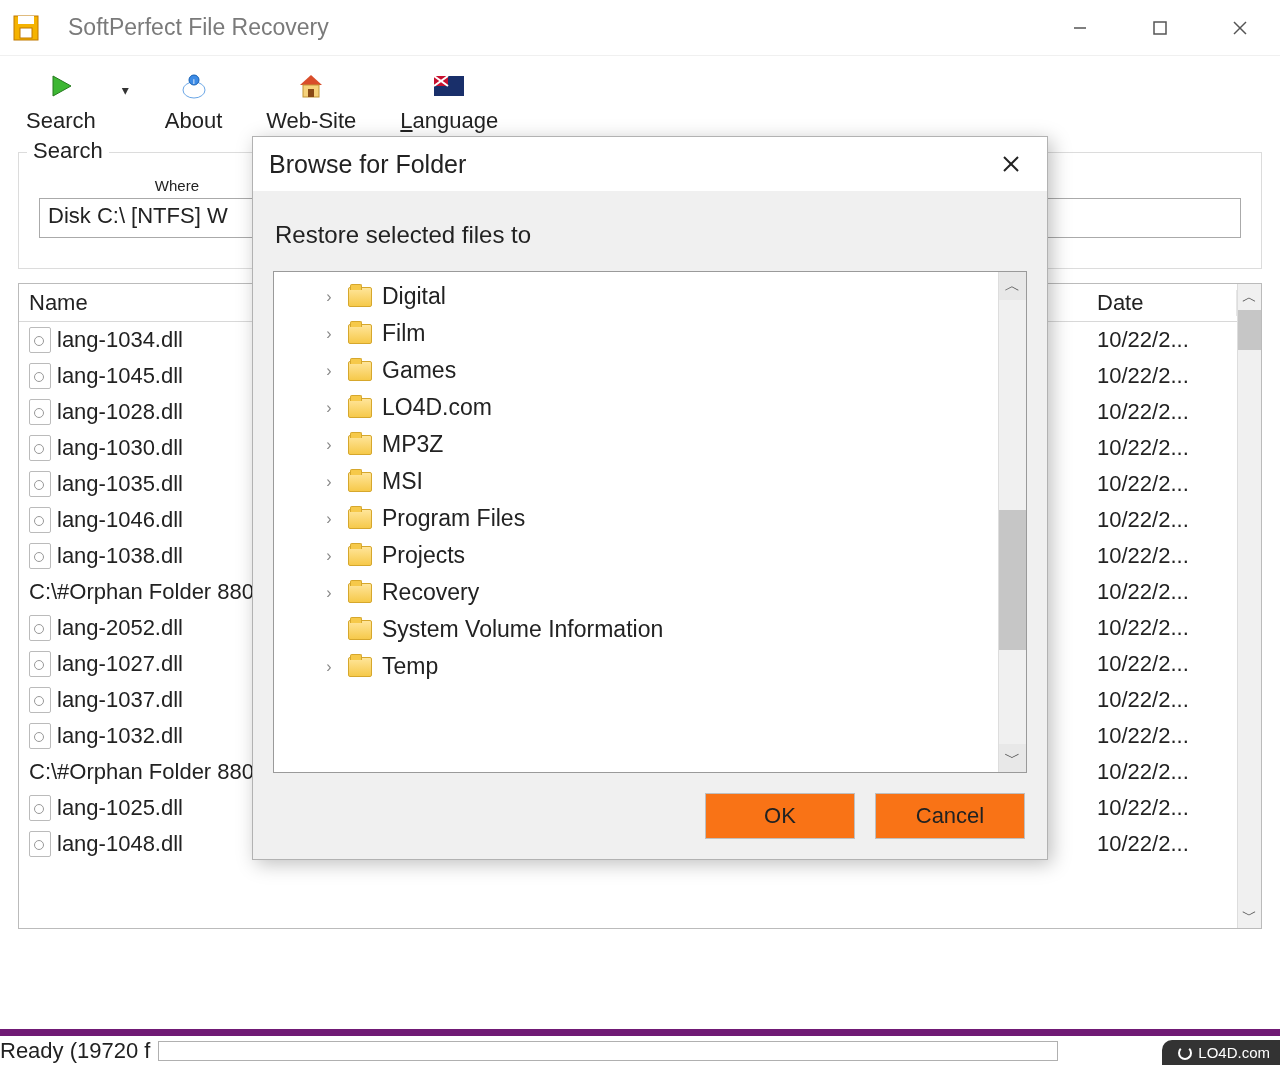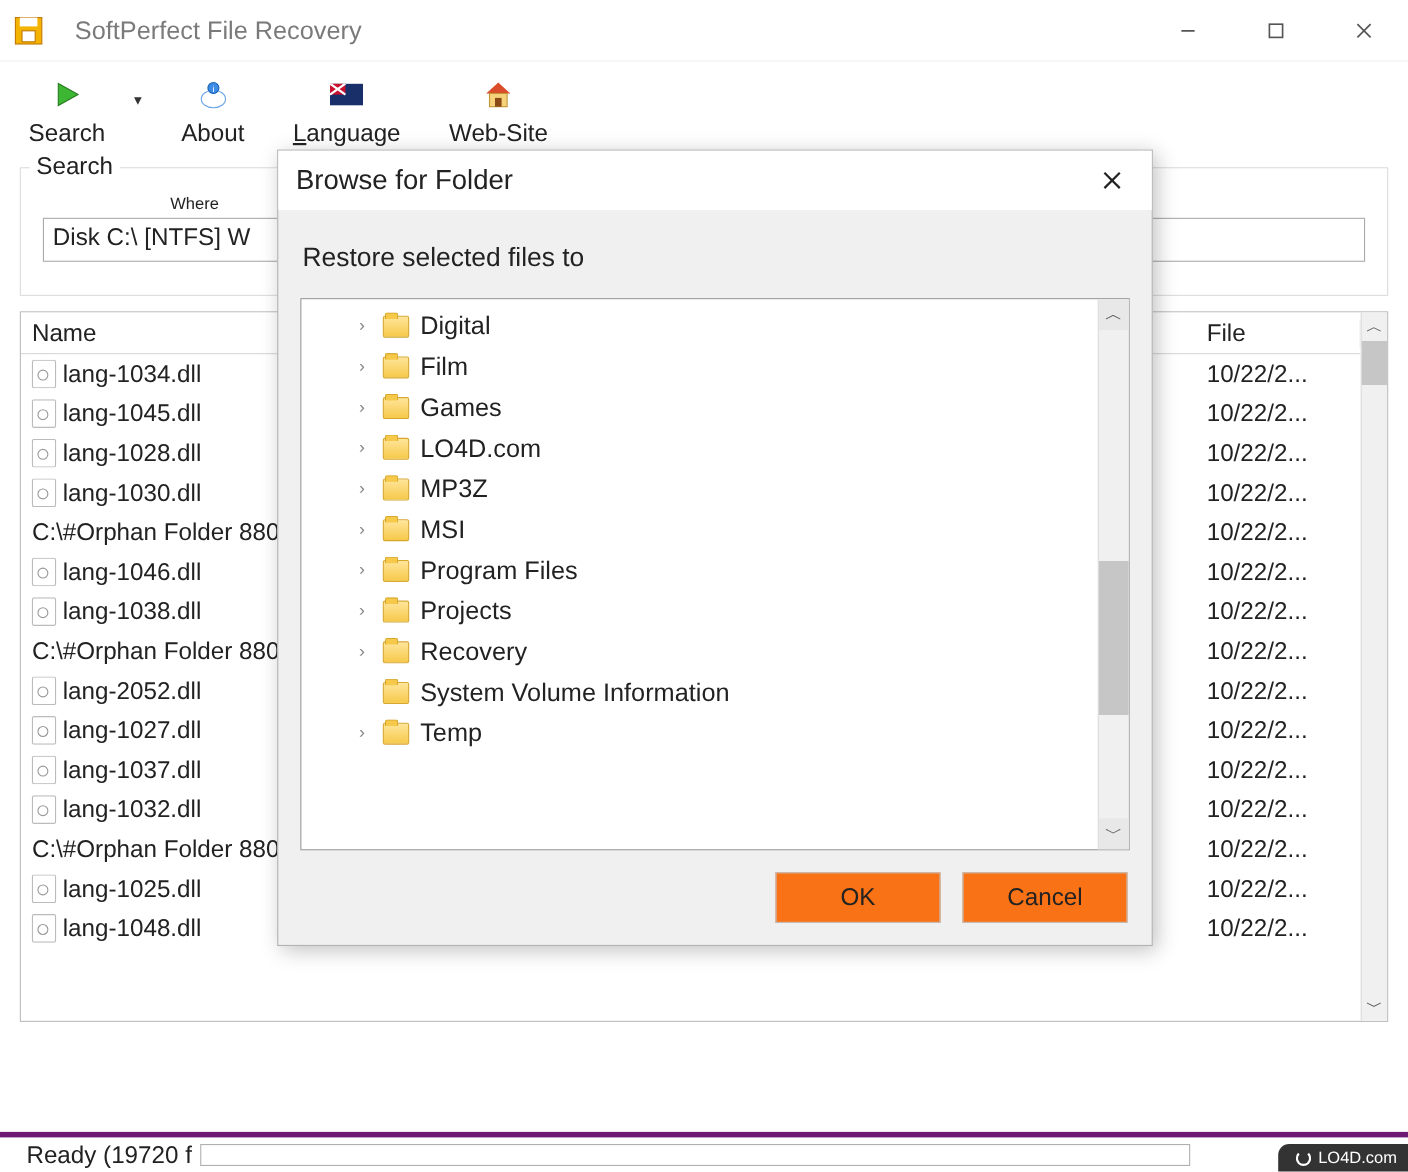--- a/index.html
+++ b/index.html
@@ -163,23 +163,23 @@
 .vscroll .track { flex:1; position:relative; }
 .vscroll .thumb {
   position:absolute; left:0;right:0; top:0; height:40px;
   background:#c6c6c6;
 }
 
 
 .statusbar {
   position:absolute; left:0; bottom:0;
   height: 36px;
-  border-top: 5px solid #701a75;
+  border-top: 7px solid #701a75;
   display:flex; align-items:center;
-  padding: 0 24px;
+  padding: 0 0;
   width:100%;
   background:#fff;
   font-size:22px;
 }
 .statusbar .prog {
   margin-left: 8px;
   width: 900px; height: 20px;
   border: 1px solid #b0b0b0;
 }
 
@@ -325,58 +325,58 @@
           <svg width="26" height="26" viewBox="0 0 26 26">
             <ellipse cx="13" cy="17" rx="11" ry="8" fill="#fff" stroke="#6aa6e6"></ellipse>
             <circle cx="13" cy="7" r="5" fill="#3c8be6" stroke="#1560b4"></circle>
             <text x="13" y="11" font-size="8" fill="#fff" text-anchor="middle" font-family="Arial">i</text>
           </svg>
         </span>
       <span class="tlabel">About</span>
     </div>
     <div class="tool-btn">
       <span class="ticon">
+          <svg width="26" height="26" viewBox="0 0 26 26">
+            <polygon points="13,2 24,12 2,12" fill="#d94d2a"></polygon>
+            <rect x="5" y="12" width="16" height="12" fill="#f6d27b" stroke="#c29636"></rect>
+            <rect x="10" y="16" width="6" height="8" fill="#8a4a16"></rect>
+          </svg>
+        </span>
+      <span class="tlabel">Web-Site</span>
+    </div>
+    <div class="tool-btn">
+      <span class="ticon">
           <svg width="30" height="20" viewBox="0 0 30 20">
             <rect width="30" height="20" fill="#192f6a"></rect>
             <rect x="0" y="0" width="14" height="10" fill="#c8102e"></rect>
             <path d="M0 0 L14 10 M14 0 L0 10" stroke="#fff" stroke-width="2"></path>
           </svg>
         </span>
       <span class="tlabel"><u>L</u>anguage</span>
     </div>
-    <div class="tool-btn">
-      <span class="ticon">
-          <svg width="26" height="26" viewBox="0 0 26 26">
-            <polygon points="13,2 24,12 2,12" fill="#d94d2a"></polygon>
-            <rect x="5" y="12" width="16" height="12" fill="#f6d27b" stroke="#c29636"></rect>
-            <rect x="10" y="16" width="6" height="8" fill="#8a4a16"></rect>
-          </svg>
-        </span>
-      <span class="tlabel">Web-Site</span>
-    </div>
   </div>
 
   <div class="search-group">
     <span class="legend">Search</span>
     <div class="row">
       <span class="where-label">Where</span>
     </div>
     <div class="row" style="margin-top:4px;">
       <div class="where-input">Disk C:\ [NTFS] W</div>
     </div>
   </div>
 
   <div class="table-wrap">
     <div class="table-main">
       <div class="thead">
         <div class="th col-name">Name</div>
         <div class="th col-path" style="visibility:hidden">Path</div>
         <div class="th col-size" style="visibility:hidden">Size</div>
         <div class="th col-attr" style="visibility:hidden">Attr</div>
-        <div class="th col-date">File</div>
+        <div class="th col-date">Date</div>
       </div>
       <div class="tbody" id="tbody">
           <div class="trow">
     <div class="td col-name">
               <span class="file-icon"></span>
               <span>lang-1034.dll</span>
             </div>
     <div class="td col-path">C:\#Orphan Folder 88030\</div>
     <div class="td col-size"></div>
     <div class="td col-attr"></div>
@@ -406,20 +406,24 @@
     <div class="td col-name">
               <span class="file-icon"></span>
               <span>lang-1030.dll</span>
             </div>
     <div class="td col-path">C:\#Orphan Folder 88030\</div>
     <div class="td col-size"></div>
     <div class="td col-attr"></div>
     <div class="td col-date">10/22/2...</div>
           </div>
           <div class="trow">
+    <div class="td col-name">
+              <span class="file-icon"></span>
+              <span>lang-1035.dll</span>
+            </div>
     <div class="td col-path">C:\#Orphan Folder 88030\</div>
     <div class="td col-size"></div>
     <div class="td col-attr"></div>
     <div class="td col-date">10/22/2...</div>
           </div>
           <div class="trow">
     <div class="td col-name">
               <span class="file-icon"></span>
               <span>lang-1046.dll</span>
             </div>

